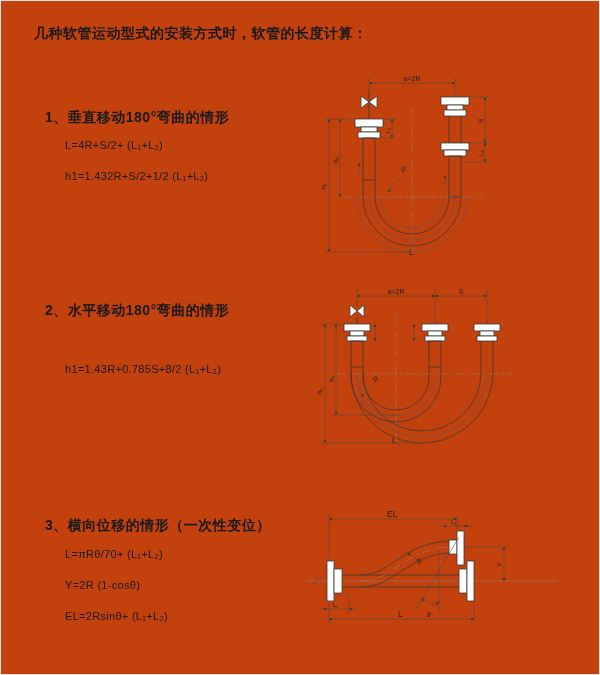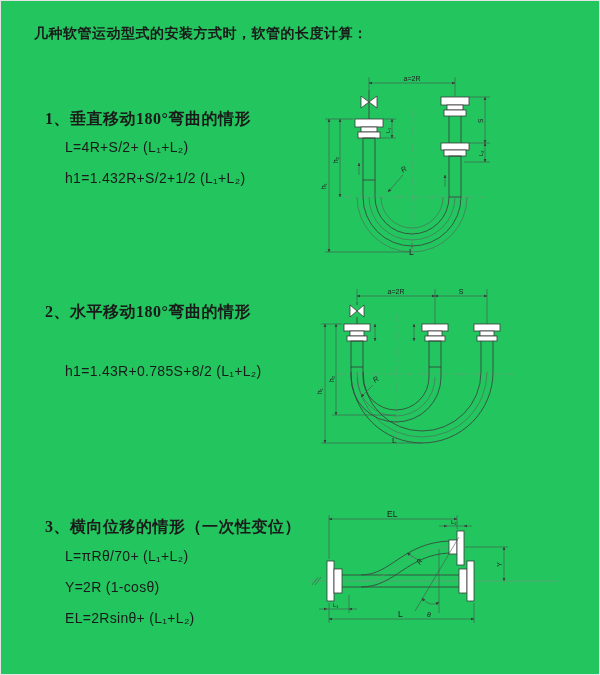--- a/index.html
+++ b/index.html
@@ -1,20 +1,20 @@
 <!DOCTYPE html>
 <html><head>
 <meta charset="utf-8">
 <style>
   html,body{margin:0;padding:0;background:#fff;}
   body{width:600px;height:675px;position:relative;font-family:"Liberation Sans",sans-serif;color:#1a1a1a;}
-  .page{position:absolute;inset:0;background:#22c55e;border:1px solid #e4e4e4;box-sizing:border-box;}
+  .page{position:absolute;inset:0;background:#c2410c;border:1px solid #e4e4e4;box-sizing:border-box;}
   .title{position:absolute;left:33px;top:24px;font-size:14px;font-weight:700;letter-spacing:.5px;white-space:nowrap;}
-  .sec-heading{position:absolute;left:44px;font-size:16px;font-weight:700;letter-spacing:.5px;white-space:nowrap;font-family:Liberation Serif, serif;}
-  .formula{position:absolute;left:64px;font-size:14px;letter-spacing:.3px;white-space:nowrap;}
+  .sec-heading{position:absolute;left:44px;font-size:14px;font-weight:700;letter-spacing:.5px;white-space:nowrap;}
+  .formula{position:absolute;left:64px;font-size:11px;letter-spacing:.3px;white-space:nowrap;}
   .dia{position:absolute;}
   
   .dwg{stroke:#3b3b3b;stroke-width:.8;fill:none;}
   .dwgf{stroke:#3b3b3b;stroke-width:.8;fill:#ffffff;}
   .thin{stroke:#5a5a5a;stroke-width:.55;fill:none;}
   .dim{stroke:#4a4a4a;stroke-width:.55;fill:none;}
   .cl{stroke:#8a8a8a;stroke-width:.5;stroke-dasharray:9 3 2 3;fill:none;}
   .clh{stroke:#8a8a8a;stroke-width:.5;fill:none;}
   text.dl{font-family:"Liberation Sans",sans-serif;fill:#222;}
 </style>

